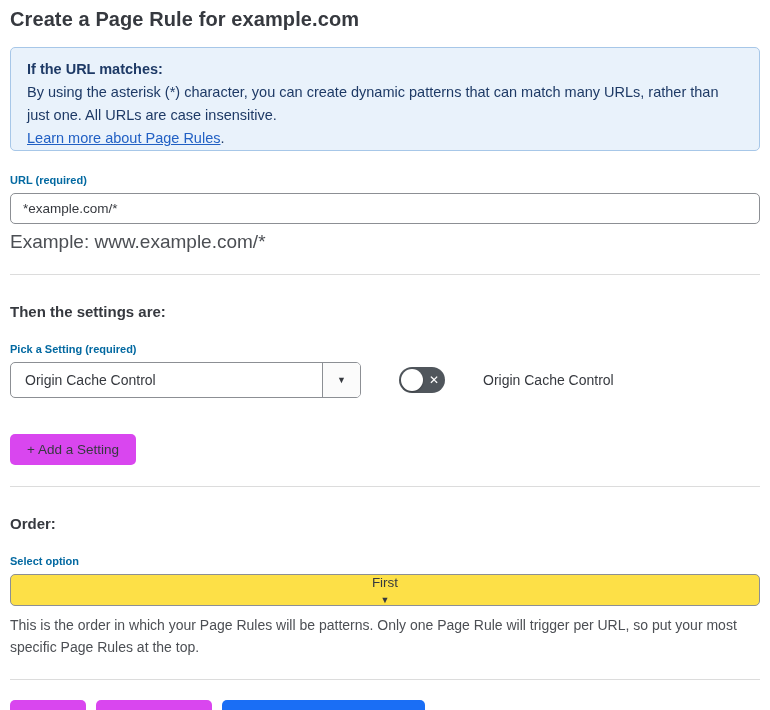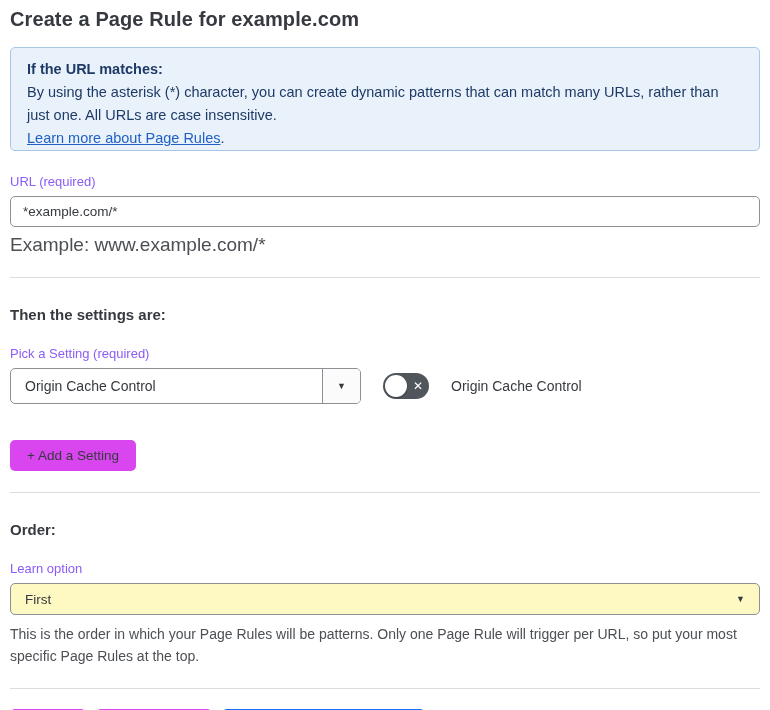--- a/index.html
+++ b/index.html
@@ -30,24 +30,25 @@
     color: #1e3a66;
   }
   .info-box .info-heading { font-weight: 700; }
   .info-box a.info-link {
     color: #2160c4;
     text-decoration: underline;
     cursor: pointer;
   }
 
   .field-label {
-    font-size: 13px;
-    color: #8b5cf6;
+    font-size: 11px;
+    color: #0369a1;
     margin-top: 23px;
     margin-bottom: 7px;
+    font-weight: bold;
   }
 
   input.text-input {
     width: 100%;
     height: 31px;
     border: 1px solid #8c8f94;
     border-radius: 5px;
     padding: 0 12px;
     font-size: 13.5px;
     font-family: inherit;
@@ -71,21 +72,21 @@
   h2.section-heading {
     font-size: 15px;
     font-weight: 700;
     color: #36393f;
     margin: 28px 0 0 0;
   }
 
   .setting-row {
     display: flex;
     align-items: center;
-    gap: 22px;
+    gap: 38px;
   }
 
   .select-box {
     display: flex;
     align-items: stretch;
     border: 1px solid #8c8f94;
     border-radius: 5px;
     background: #fff;
     height: 36px;
     width: 351px;
@@ -160,28 +161,29 @@
   .btn-blue { background: #1a6ef5; color: #ffffff; }
 
   .add-setting-wrap { margin-top: 36px; }
 
   .order-select {
     display: flex;
     align-items: center;
     justify-content: space-between;
     border: 1px solid #8c8f94;
     border-radius: 5px;
-    background: #fef9c3;
+    background: #fde047;
     height: 32px;
     width: 100%;
     padding: 0 14px;
     font-size: 13.5px;
     color: #36393f;
     cursor: pointer;
     margin-top: 0;
+    flex-direction: column;
   }
   .order-select .caret { font-size: 9px; color: #36393f; }
 
   .order-helper {
     font-size: 14px;
     color: #4c4f54;
     line-height: 22px;
     margin-top: 8px;
     max-width: 740px;
   }
@@ -230,21 +232,21 @@
   </div>
 
   <div class="add-setting-wrap">
     <button class="btn btn-gray">+ Add a Setting</button>
   </div>
 
   <hr class="divider">
 
   <h2 class="section-heading">Order:</h2>
 
-  <div class="field-label">Learn option</div>
+  <div class="field-label">Select option</div>
 
   <div class="order-select">
     <span>First</span>
     <span class="caret">▼</span>
   </div>
 
   <div class="order-helper">This is the order in which your Page Rules will be patterns. Only one Page Rule will trigger per URL, so put your most specific Page Rules at the top.</div>
 
   <hr class="divider">
 

